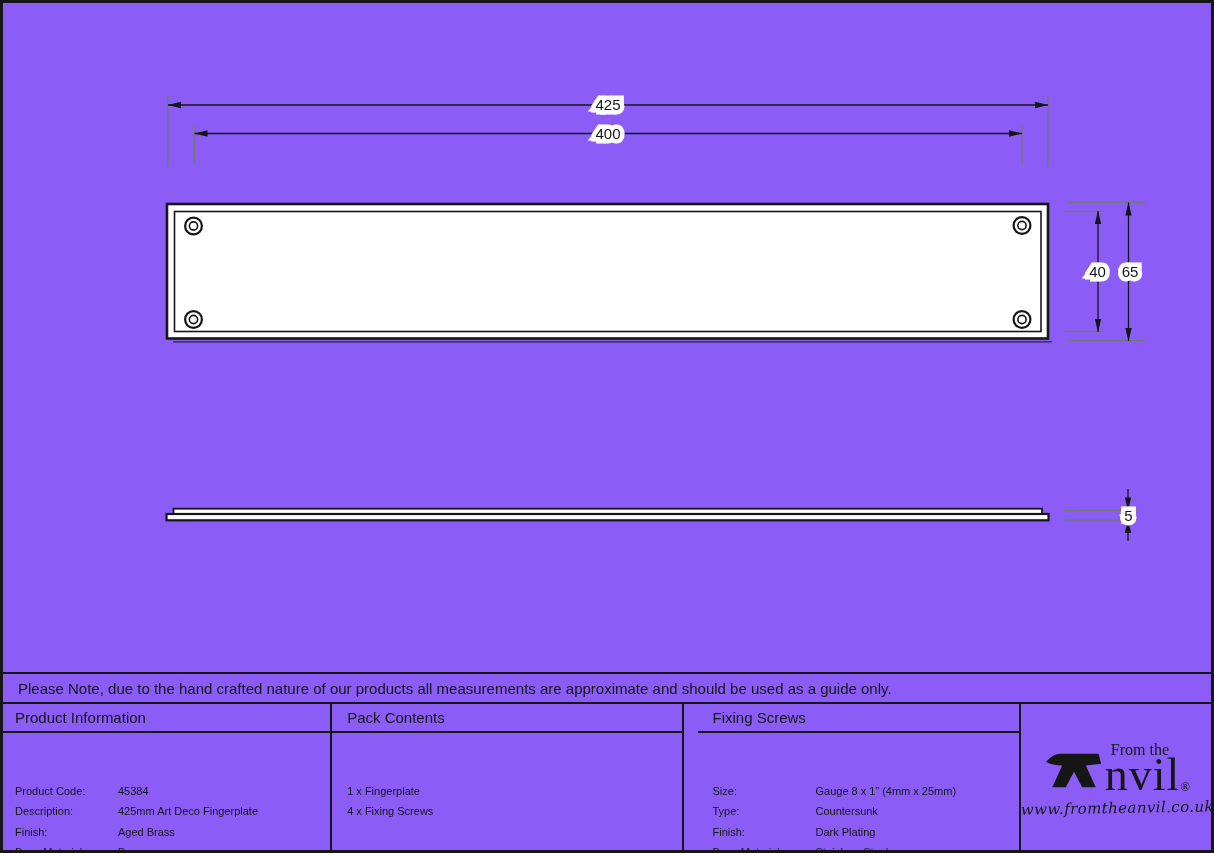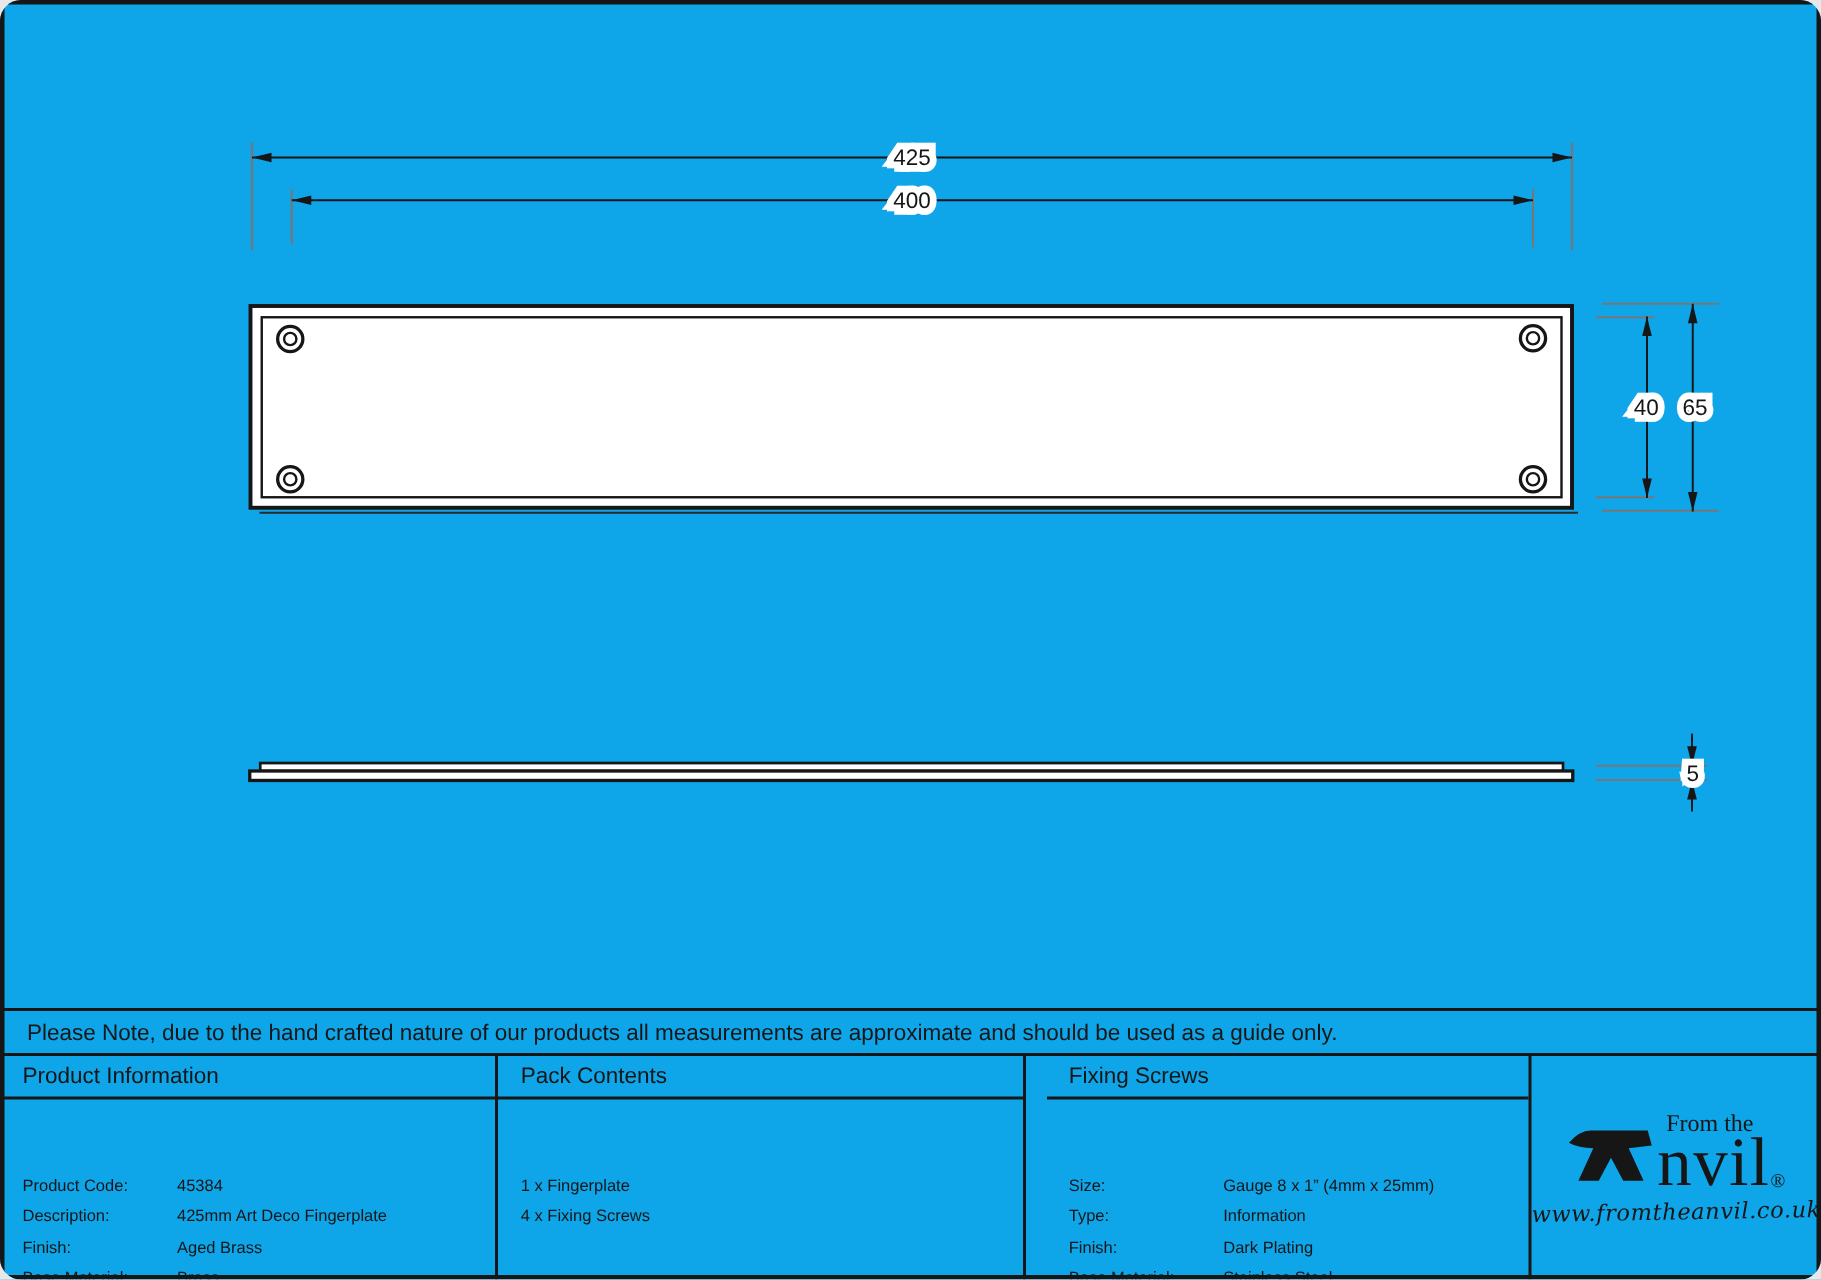--- a/index.html
+++ b/index.html
@@ -1,18 +1,18 @@
 <!DOCTYPE html>
 <html><head>
 <meta charset="utf-8">
 <style>
   html,body { margin:0; padding:0; background:#e8e8e8; }
   .page {
-    position:relative; width:1214px; height:853px; background:#0ea5e9;
-    font-family:"Liberation Sans", sans-serif; color:#161616; overflow:hidden;border-radius:14px;
+    position:relative; width:1214px; height:853px; background:#8b5cf6;
+    font-family:"Liberation Sans", sans-serif; color:#161616; overflow:hidden;
   }
   .page-border { position:absolute; inset:0; border:3px solid #161616; pointer-events:none; z-index:20; }
 
   
   svg.drawing { position:absolute; left:0; top:0; }
   .dim-text {
     font-family:"Liberation Sans", sans-serif; font-size:15px; fill:#161616;
     stroke:#ffffff; stroke-width:9px; paint-order:stroke; text-anchor:middle;
   }
 
@@ -167,21 +167,21 @@
 
     <div class="col col-screws col-sep">
       <div class="col-header">Fixing Screws</div>
       <div class="col-body">
         <div class="kv-row">
           <span class="kv-label">Size:</span>
           <span class="kv-value">Gauge 8 x 1” (4mm x 25mm)</span>
         </div>
         <div class="kv-row">
           <span class="kv-label">Type:</span>
-          <span class="kv-value">Information</span>
+          <span class="kv-value">Countersunk</span>
         </div>
         <div class="kv-row">
           <span class="kv-label">Finish:</span>
           <span class="kv-value">Dark Plating</span>
         </div>
         <div class="kv-row">
           <span class="kv-label">Base Material:</span>
           <span class="kv-value">Stainless Steel</span>
         </div>
       </div>

